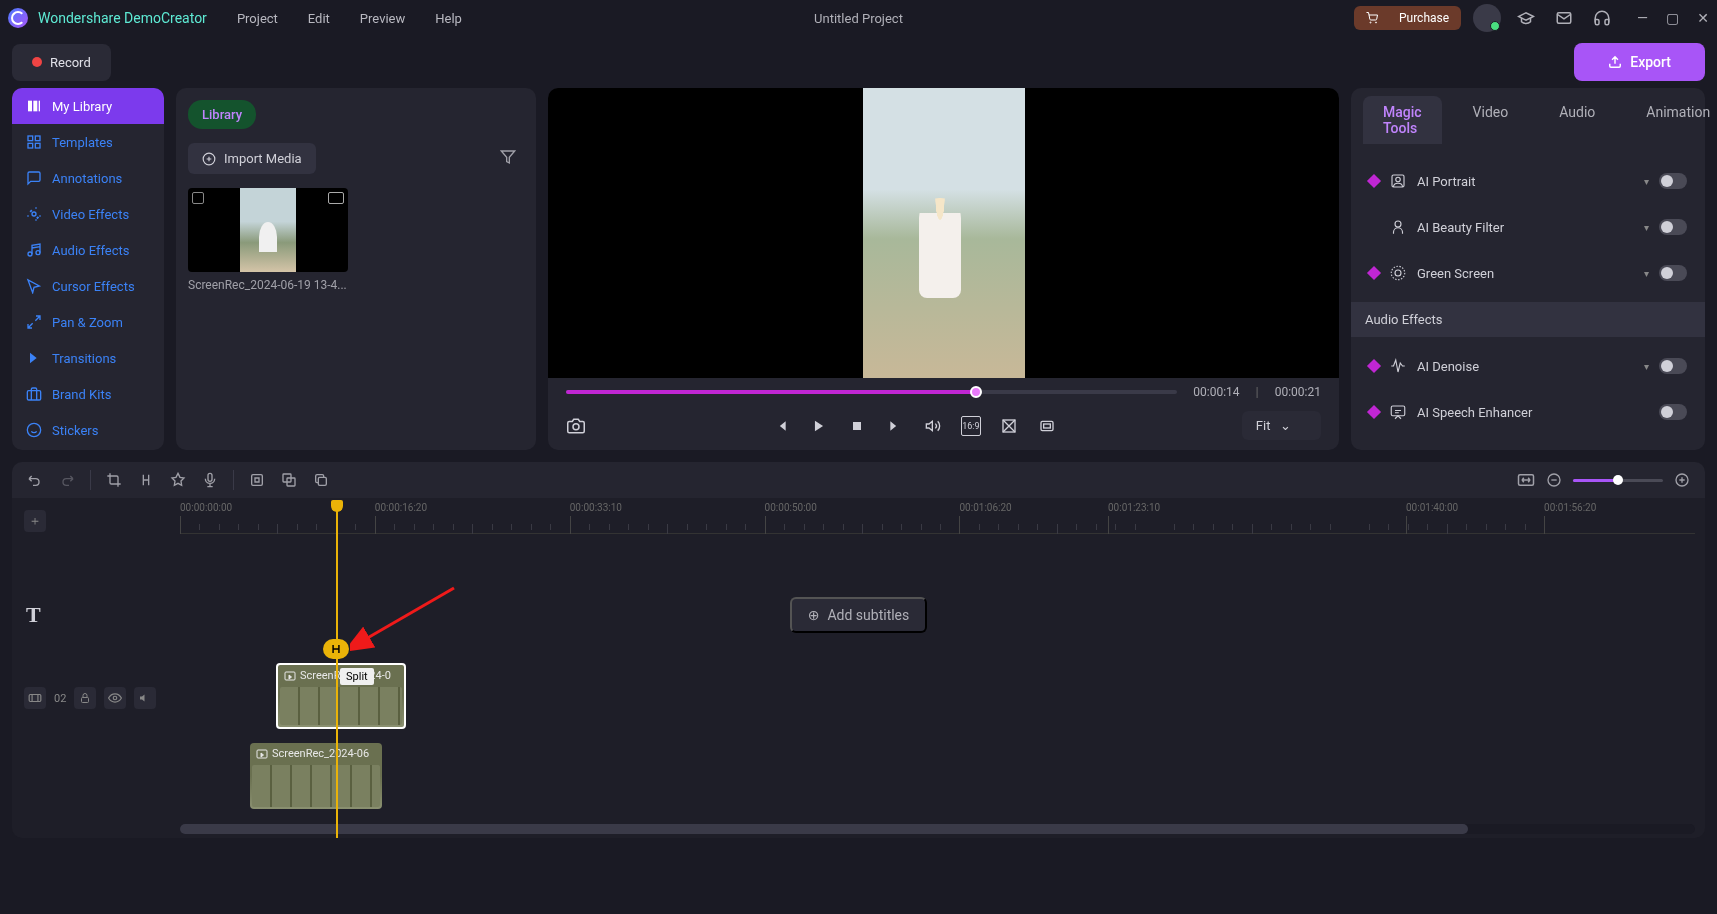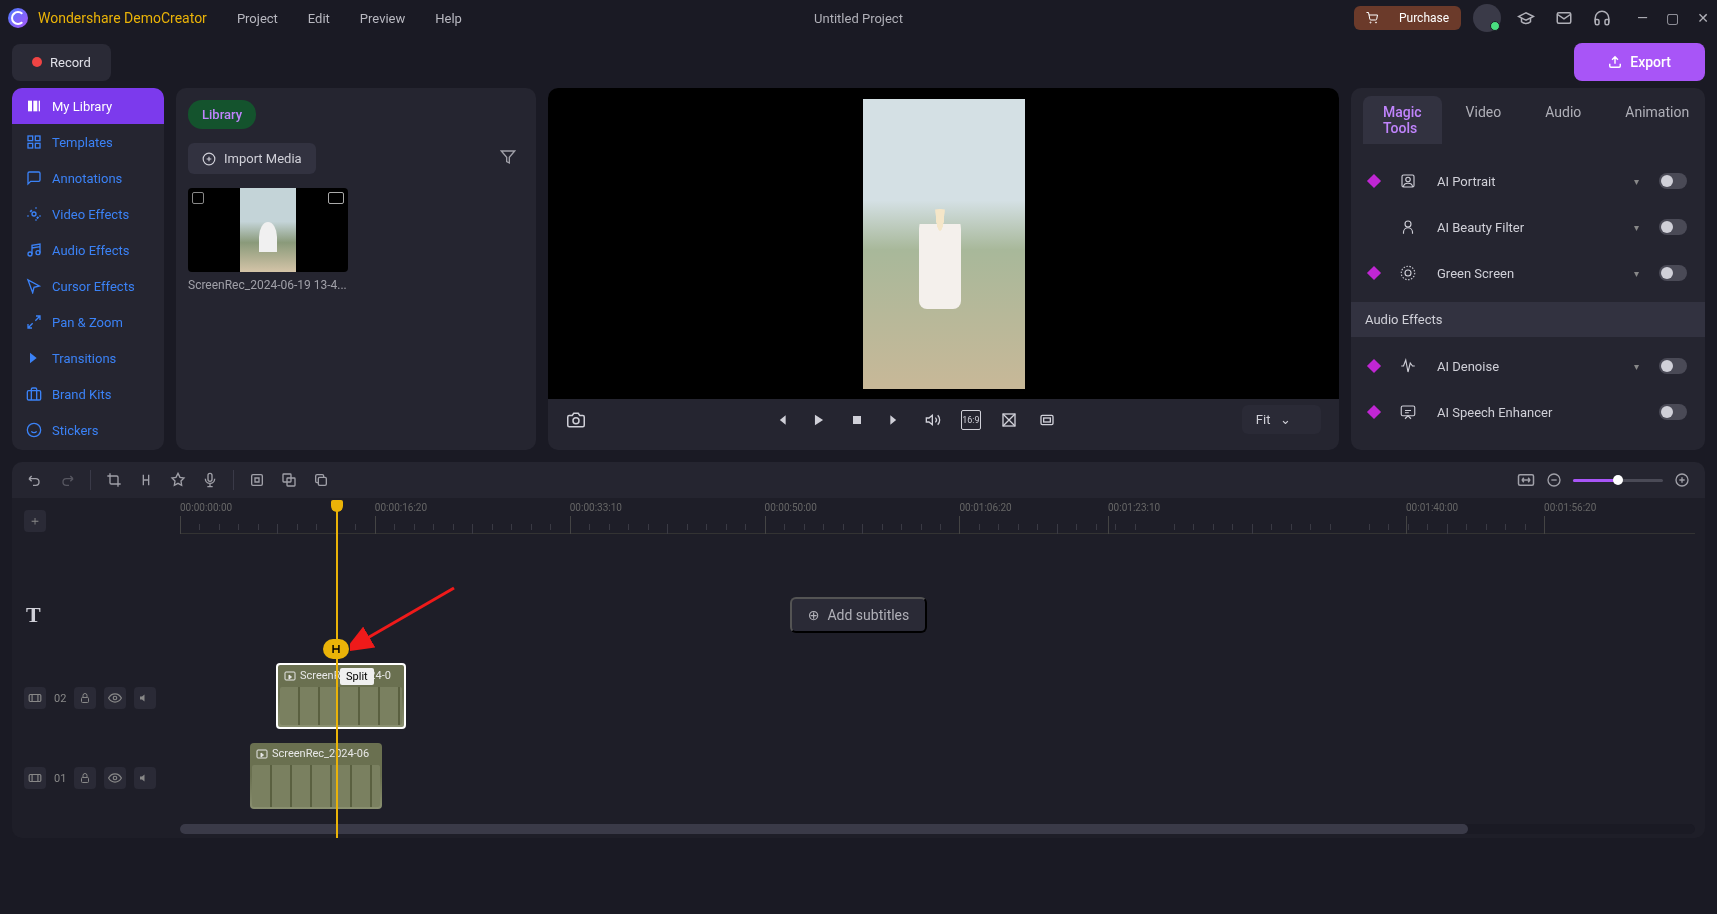--- a/index.html
+++ b/index.html
@@ -2,21 +2,21 @@
 <html><head>
 <meta charset="utf-8">
 <style>
 * { margin: 0; padding: 0; box-sizing: border-box; font-family: -apple-system, BlinkMacSystemFont, "Segoe UI", Roboto, sans-serif; }
 body { background: #1a1a24; color: #d0d0d8; overflow: hidden; width: 1717px; height: 914px; font-size: 13px; }
 
 
 .titlebar { height: 36px; background: #1a1a24; display: flex; align-items: center; padding: 0 8px; }
 .titlebar .logo { width: 20px; height: 20px; border-radius: 50%; background: linear-gradient(135deg, #4a7afe, #a855f7); margin-right: 10px; display: flex; align-items: center; justify-content: center; }
 .titlebar .logo::after { content: ""; width: 10px; height: 10px; border: 2px solid #fff; border-radius: 50%; border-right-color: transparent; }
-.titlebar .app-name { font-size: 14px; color: #eab308; margin-right: 30px; }
+.titlebar .app-name { font-size: 14px; color: #5eead4; margin-right: 30px; }
 .titlebar .menu { display: flex; gap: 30px; }
 .titlebar .menu span { color: #b8b8c0; cursor: pointer; font-size: 13px; }
 .titlebar .project-title { position: absolute; left: 50%; transform: translateX(-50%); color: #b0b0b8; font-size: 13px; }
 .titlebar .right { margin-left: auto; display: flex; align-items: center; gap: 12px; }
 .purchase-btn { background: #6b3a2a; color: #fff; border: none; padding: 5px 12px; border-radius: 6px; display: flex; align-items: center; gap: 21px; cursor: pointer; font-size: 12px; }
 .icon-btn { width: 26px; height: 26px; display: flex; align-items: center; justify-content: center; color: #b0b0b8; cursor: pointer; }
 .avatar-btn { width: 28px; height: 28px; border-radius: 50%; background: #3a3a48; position: relative; }
 .avatar-btn::after { content: ""; position: absolute; bottom: 1px; right: 1px; width: 8px; height: 8px; background: #4ade80; border-radius: 50%; border: 1px solid #1a1a24; }
 .win-controls { display: flex; gap: 18px; margin-left: 10px; }
 .win-controls span { color: #b0b0b8; cursor: pointer; font-size: 14px; }
@@ -61,25 +61,25 @@
 .progress-thumb { position: absolute; left: 67%; top: 50%; transform: translate(-50%, -50%); width: 12px; height: 12px; background: #e879f9; border: 2px solid #fff; border-radius: 50%; }
 .time-text { color: #b0b0b8; font-size: 12px; }
 .time-sep { color: #666; }
 .preview-controls { display: flex; align-items: center; padding: 6px 18px; gap: 8px; }
 .preview-controls .center { margin: 0 auto; display: flex; gap: 18px; align-items: center; }
 .ctrl-icon { width: 20px; height: 20px; color: #d0d0d8; cursor: pointer; display: flex; align-items: center; justify-content: center; }
 .fit-select { background: #2a2a36; border: none; color: #d0d0d8; padding: 7px 30px 7px 14px; border-radius: 6px; cursor: pointer; font-size: 13px; }
 
 
 .props { width: 354px; background: #252530; border-radius: 10px; display: flex; flex-direction: column; }
-.props-tabs { display: flex; padding: 8px 12px 0 12px; gap: 4px; }
+.props-tabs { display: flex; padding: 8px 12px 0 12px; gap: 11px; }
 .props-tab { padding: 8px 20px; color: #b0b0b8; cursor: pointer; font-size: 14px; border-radius: 8px 8px 0 0; }
 .props-tab.active { background: #323240; color: #c084fc; font-weight: 500; }
 .props-body { flex: 1; padding: 14px; overflow-y: auto; }
-.prop-row { display: flex; align-items: center; padding: 14px 4px; gap: 20px; }
+.prop-row { display: flex; align-items: center; padding: 14px 4px; gap: 10px; }
 .diamond { width: 10px; height: 10px; background: #c026d3; transform: rotate(45deg); flex-shrink: 0; }
 .diamond.spacer { background: transparent; }
 .prop-icon { width: 18px; height: 18px; color: #d0d0d8; flex-shrink: 0; }
 .prop-icon svg { width: 18px; height: 18px; }
 .prop-label { flex: 1; color: #d0d0d8; font-size: 13px; }
 .chevron { color: #888; font-size: 10px; }
 .toggle { width: 28px; height: 16px; background: #4a4a56; border-radius: 8px; position: relative; cursor: pointer; }
 .toggle::after { content: ""; position: absolute; left: 2px; top: 2px; width: 12px; height: 12px; background: #d0d0d8; border-radius: 50%; }
 .section-header { background: #323240; padding: 10px 14px; color: #d0d0d8; font-size: 13px; margin: 6px -14px; }
 
@@ -302,20 +302,29 @@
       </div>
       <div class="media-name">ScreenRec_2024-06-19 13-4...</div>
     </div>
   </div>
 
   <div class="preview">
     <div class="preview-viewport">
       <div class="preview-frame">
           <div class="preview-figure"></div>
         </div>
+    </div>
+    <div class="preview-progress">
+      <div class="progress-track">
+        <div class="progress-fill"></div>
+        <div class="progress-thumb"></div>
+      </div>
+      <span class="time-text">00:00:14</span>
+      <span class="time-sep">|</span>
+      <span class="time-text">00:00:21</span>
     </div>
     <div class="preview-controls">
       <div class="ctrl-icon">
           <svg width="18" height="18" viewBox="0 0 24 24" fill="none" stroke="currentColor" stroke-width="2">
             <path d="M23 19a2 2 0 01-2 2H3a2 2 0 01-2-2V8a2 2 0 012-2h4l2-3h6l2 3h4a2 2 0 012 2z"></path>
             <circle cx="12" cy="13" r="4"></circle>
           </svg>
         </div>
       <div class="center">
         <div class="ctrl-icon">
@@ -632,46 +641,20 @@
     <div class="clip-label">
         <svg width="12" height="10" viewBox="0 0 24 20" fill="none" stroke="currentColor" stroke-width="2">
           <rect x="2" y="2" width="20" height="16" rx="2"></rect>
           <path d="M10 8l5 4-5 4z" fill="currentColor"></path>
         </svg>
         <span>ScreenRec_2024-0</span>
       </div>
     <div class="clip-thumbs"></div>
   </div>
 
-  <div class="track-header" style="top:245px;">
-    <div class="track-btn">
-        <svg width="14" height="12" viewBox="0 0 24 20" fill="none" stroke="currentColor" stroke-width="2">
-          <rect x="2" y="4" width="20" height="12" rx="2"></rect>
-          <path d="M7 4v12M17 4v12"></path>
-        </svg>
-      </div>
-    <span class="track-num">01</span>
-    <div class="track-btn">
-        <svg width="12" height="12" viewBox="0 0 24 24" fill="none" stroke="currentColor" stroke-width="2">
-          <rect x="5" y="11" width="14" height="10" rx="2"></rect>
-          <path d="M8 11V7a4 4 0 018 0v4"></path>
-        </svg>
-      </div>
-    <div class="track-btn">
-        <svg width="14" height="12" viewBox="0 0 24 20" fill="none" stroke="currentColor" stroke-width="2">
-          <path d="M1 10s4-7 11-7 11 7 11 7-4 7-11 7-11-7-11-7z"></path>
-          <circle cx="12" cy="10" r="3"></circle>
-        </svg>
-      </div>
-    <div class="track-btn">
-        <svg width="12" height="12" viewBox="0 0 24 24" fill="currentColor">
-          <path d="M11 5L6 9H2v6h4l5 4V5z"></path>
-        </svg>
-      </div>
-  </div>
   <div class="clip" style="left:238px;top:245px;width:132px;height:66px;">
     <div class="clip-label">
         <svg width="12" height="10" viewBox="0 0 24 20" fill="none" stroke="currentColor" stroke-width="2">
           <rect x="2" y="2" width="20" height="16" rx="2"></rect>
           <path d="M10 8l5 4-5 4z" fill="currentColor"></path>
         </svg>
         <span>ScreenRec_2024-06</span>
       </div>
     <div class="clip-thumbs"></div>
   </div>

